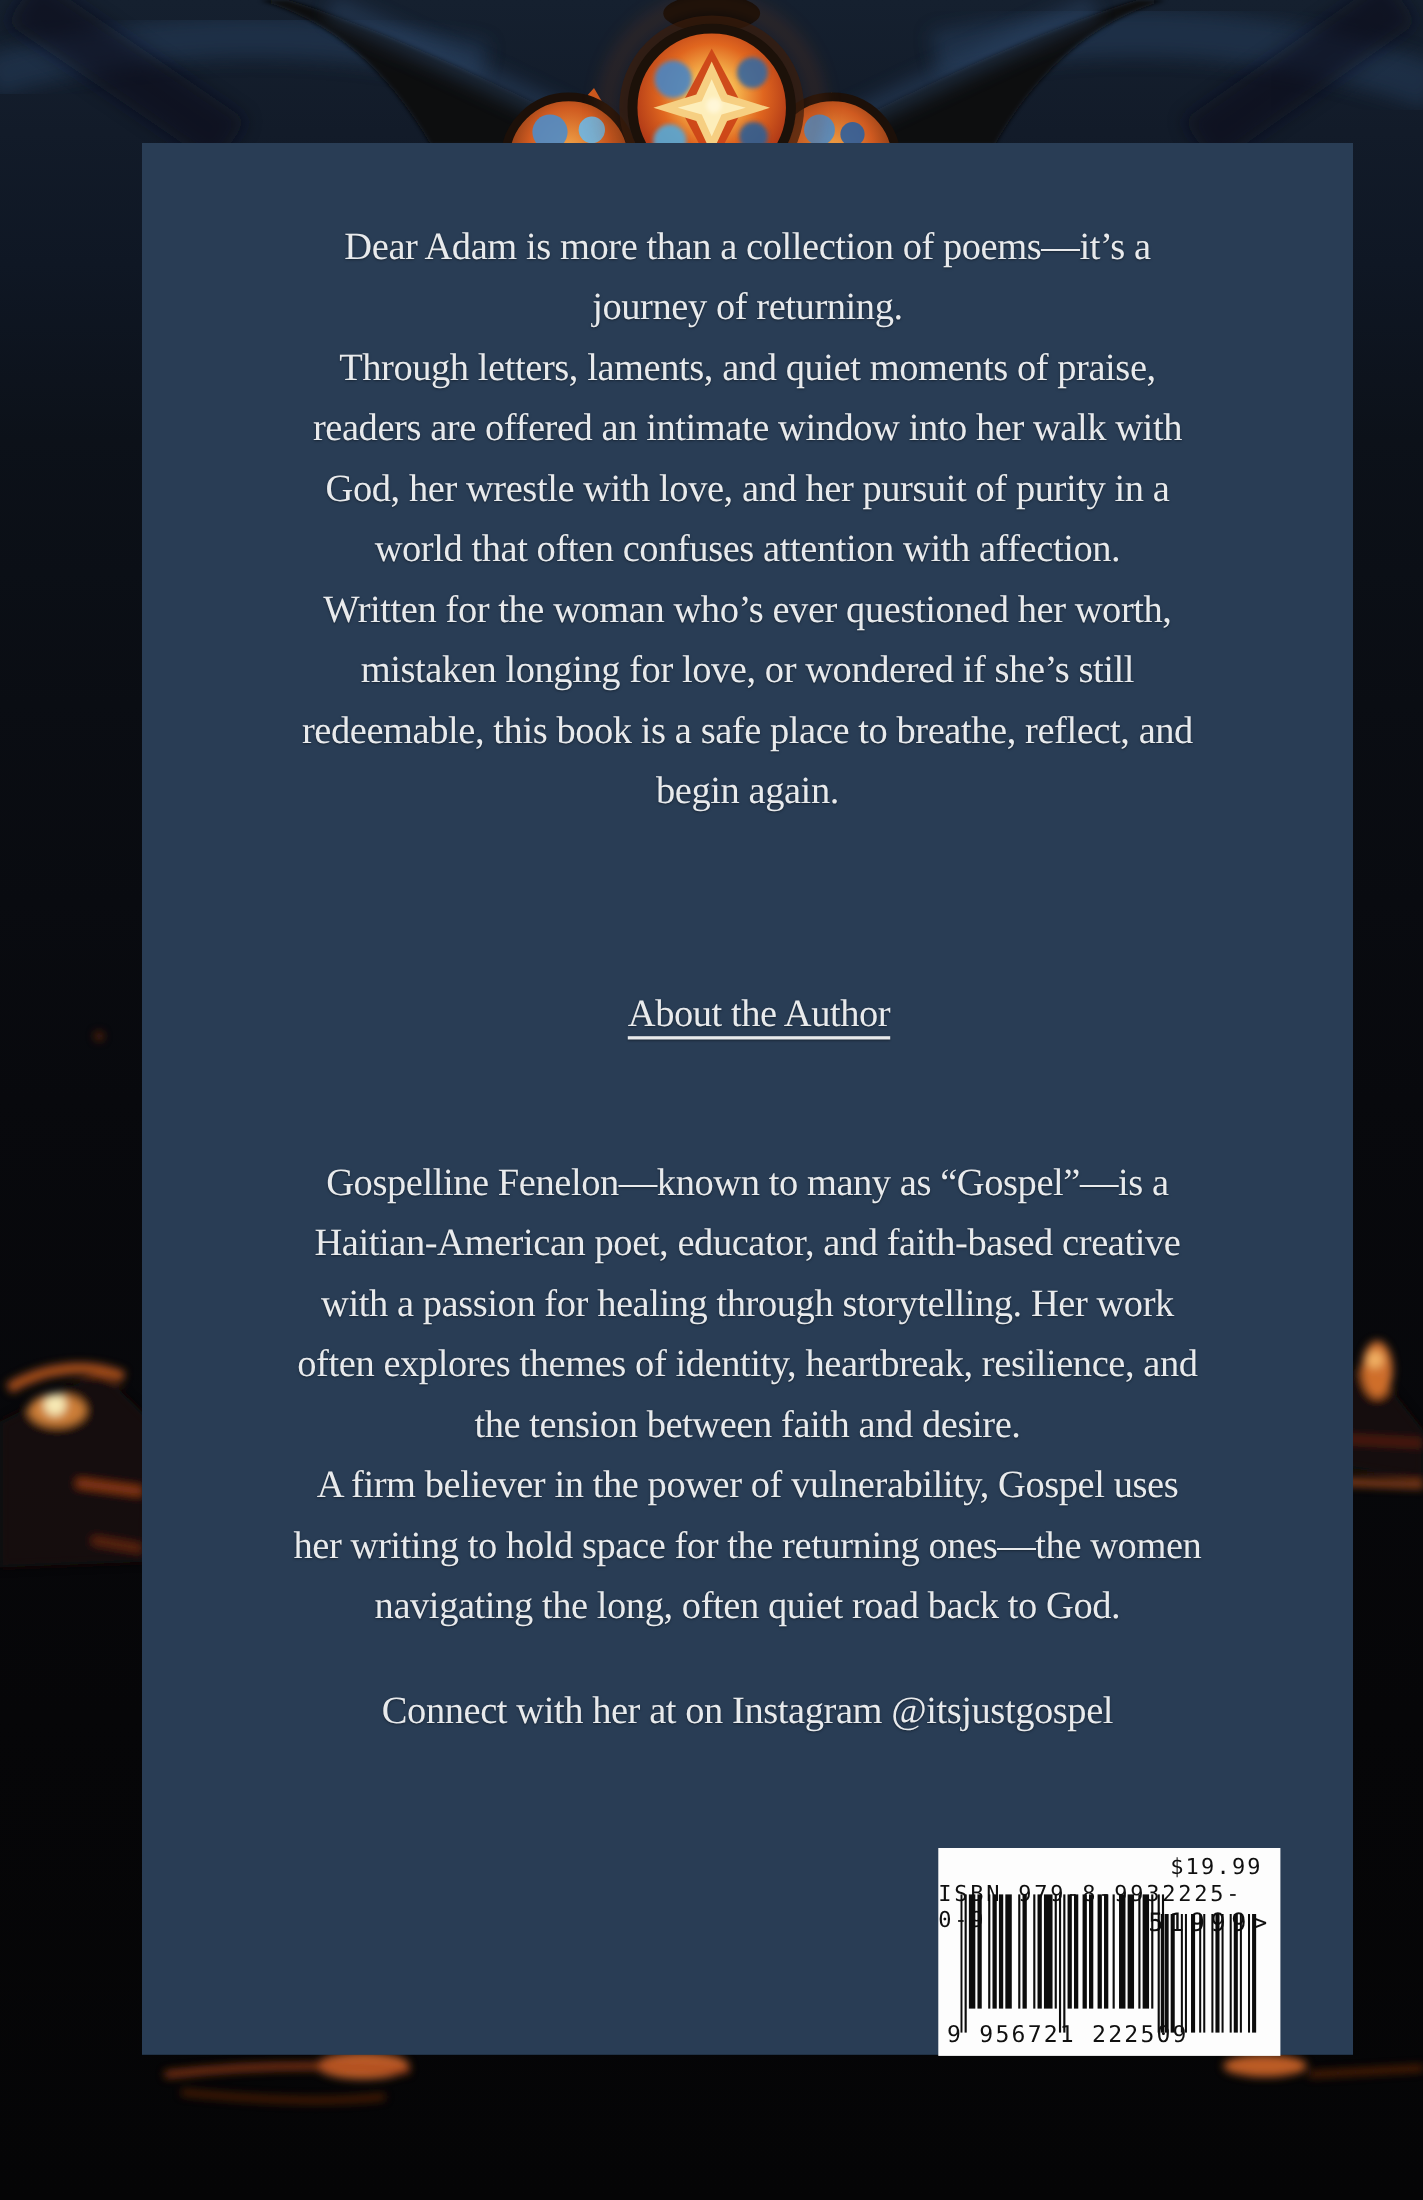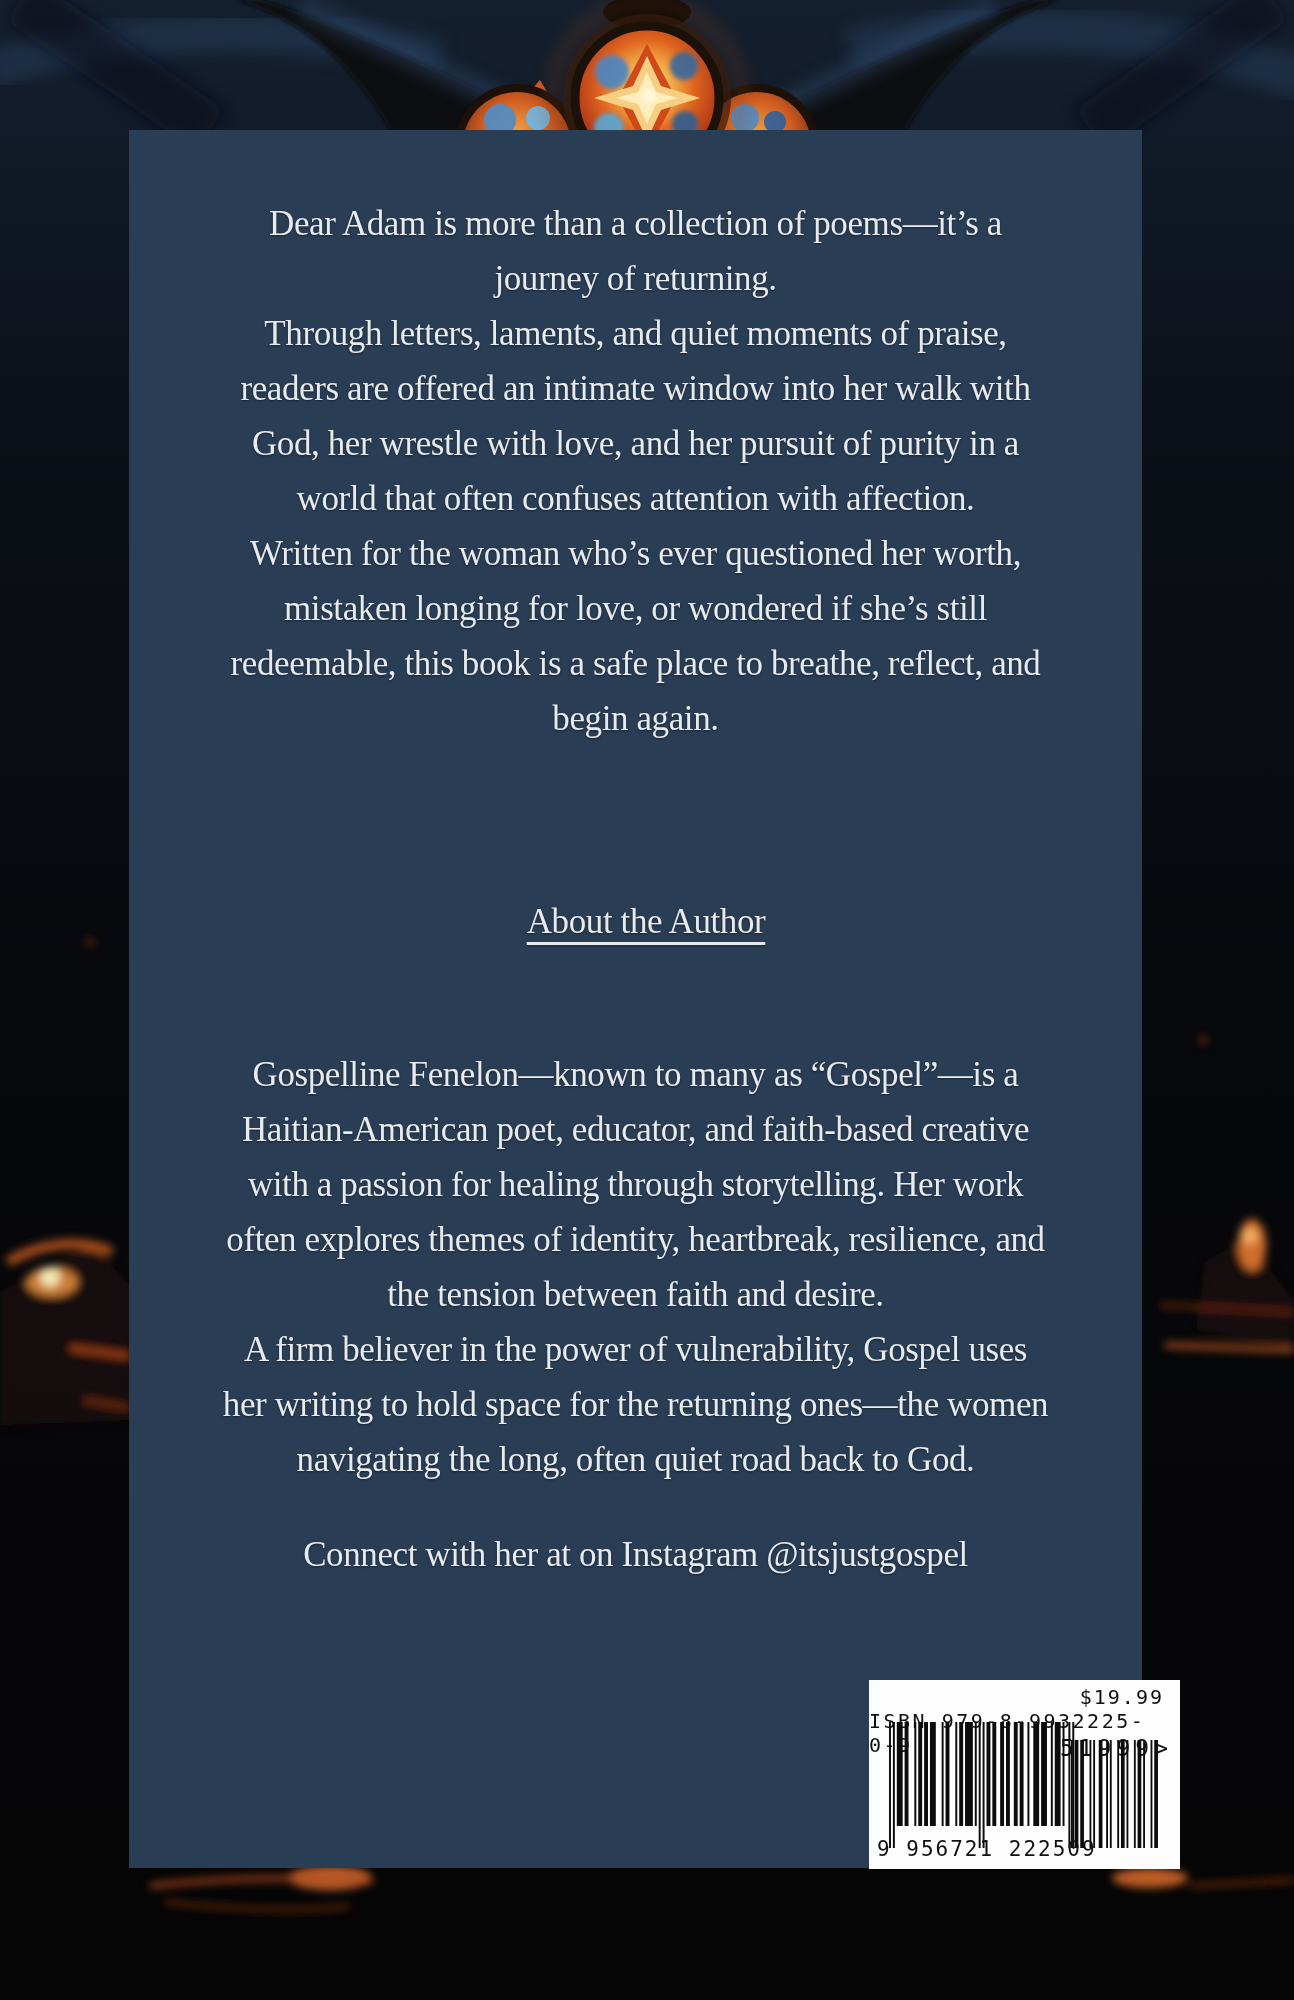--- a/index.html
+++ b/index.html
@@ -1,30 +1,30 @@
 <!DOCTYPE html>
 <html style="--panel: #293d55; --text: #e8eaec; --glass-orange: #d35a1e; --glass-blue: #4f8cc8; --glass-gold: #f6cf82; --ember: #c2581f;"><head>
 <meta charset="utf-8">
 <style>
   html,body{margin:0;padding:0;background:#000;}
   .stage{position:relative;width:1294px;height:2000px;overflow:hidden;
          background:#0a0d14;font-family:"Liberation Serif",serif;}
   .bg{position:absolute;left:0;top:0;width:1294px;height:2000px;display:block;}
-  .panel{position:absolute;left:129px;top:130px;width:1013px;height:1738px;
+  .panel{position:absolute;left:129px;top:130px;width:1101px;height:1738px;
          background:var(--panel,#293d55);}
   .copy{color:var(--text,#e8eaec);text-align:center;white-space:pre-line;
         font-size:35px;line-height:55px;letter-spacing:-0.4px;
         text-shadow:0 1px 2px rgba(8,14,22,.55);}
   .synopsis{margin:66px 10px 0;}
   .includes{margin-top:63px;}
   .about{margin-top:148px;text-decoration:underline;
          text-underline-offset:9px;text-decoration-thickness:2.5px;padding-left:21px;}
   .bio{margin-top:98px;}
   .connect{margin-top:40px;}
-  .barcode{position:absolute;left:740px;top:1550px;width:311px;height:189px;
+  .barcode{position:absolute;left:724px;top:1550px;width:311px;height:189px;
            background:#fdfdfd;color:#101010;
            font-family:"DejaVu Sans Mono","Liberation Mono",monospace;}
   .price{position:absolute;top:5px;right:16px;font-size:20px;letter-spacing:2px;}
   .isbn{position:absolute;top:29px;right:14px;font-size:20px;letter-spacing:2.5px;}
   .addon-num{position:absolute;top:55px;right:7px;font-size:23px;letter-spacing:5px;}
   .main-bars{position:absolute;left:20px;top:42px;}
   .addon-bars{position:absolute;left:202px;top:60px;}
   .digits{position:absolute;left:8px;top:157px;font-size:21px;letter-spacing:2px;}
 </style>
 </head>

